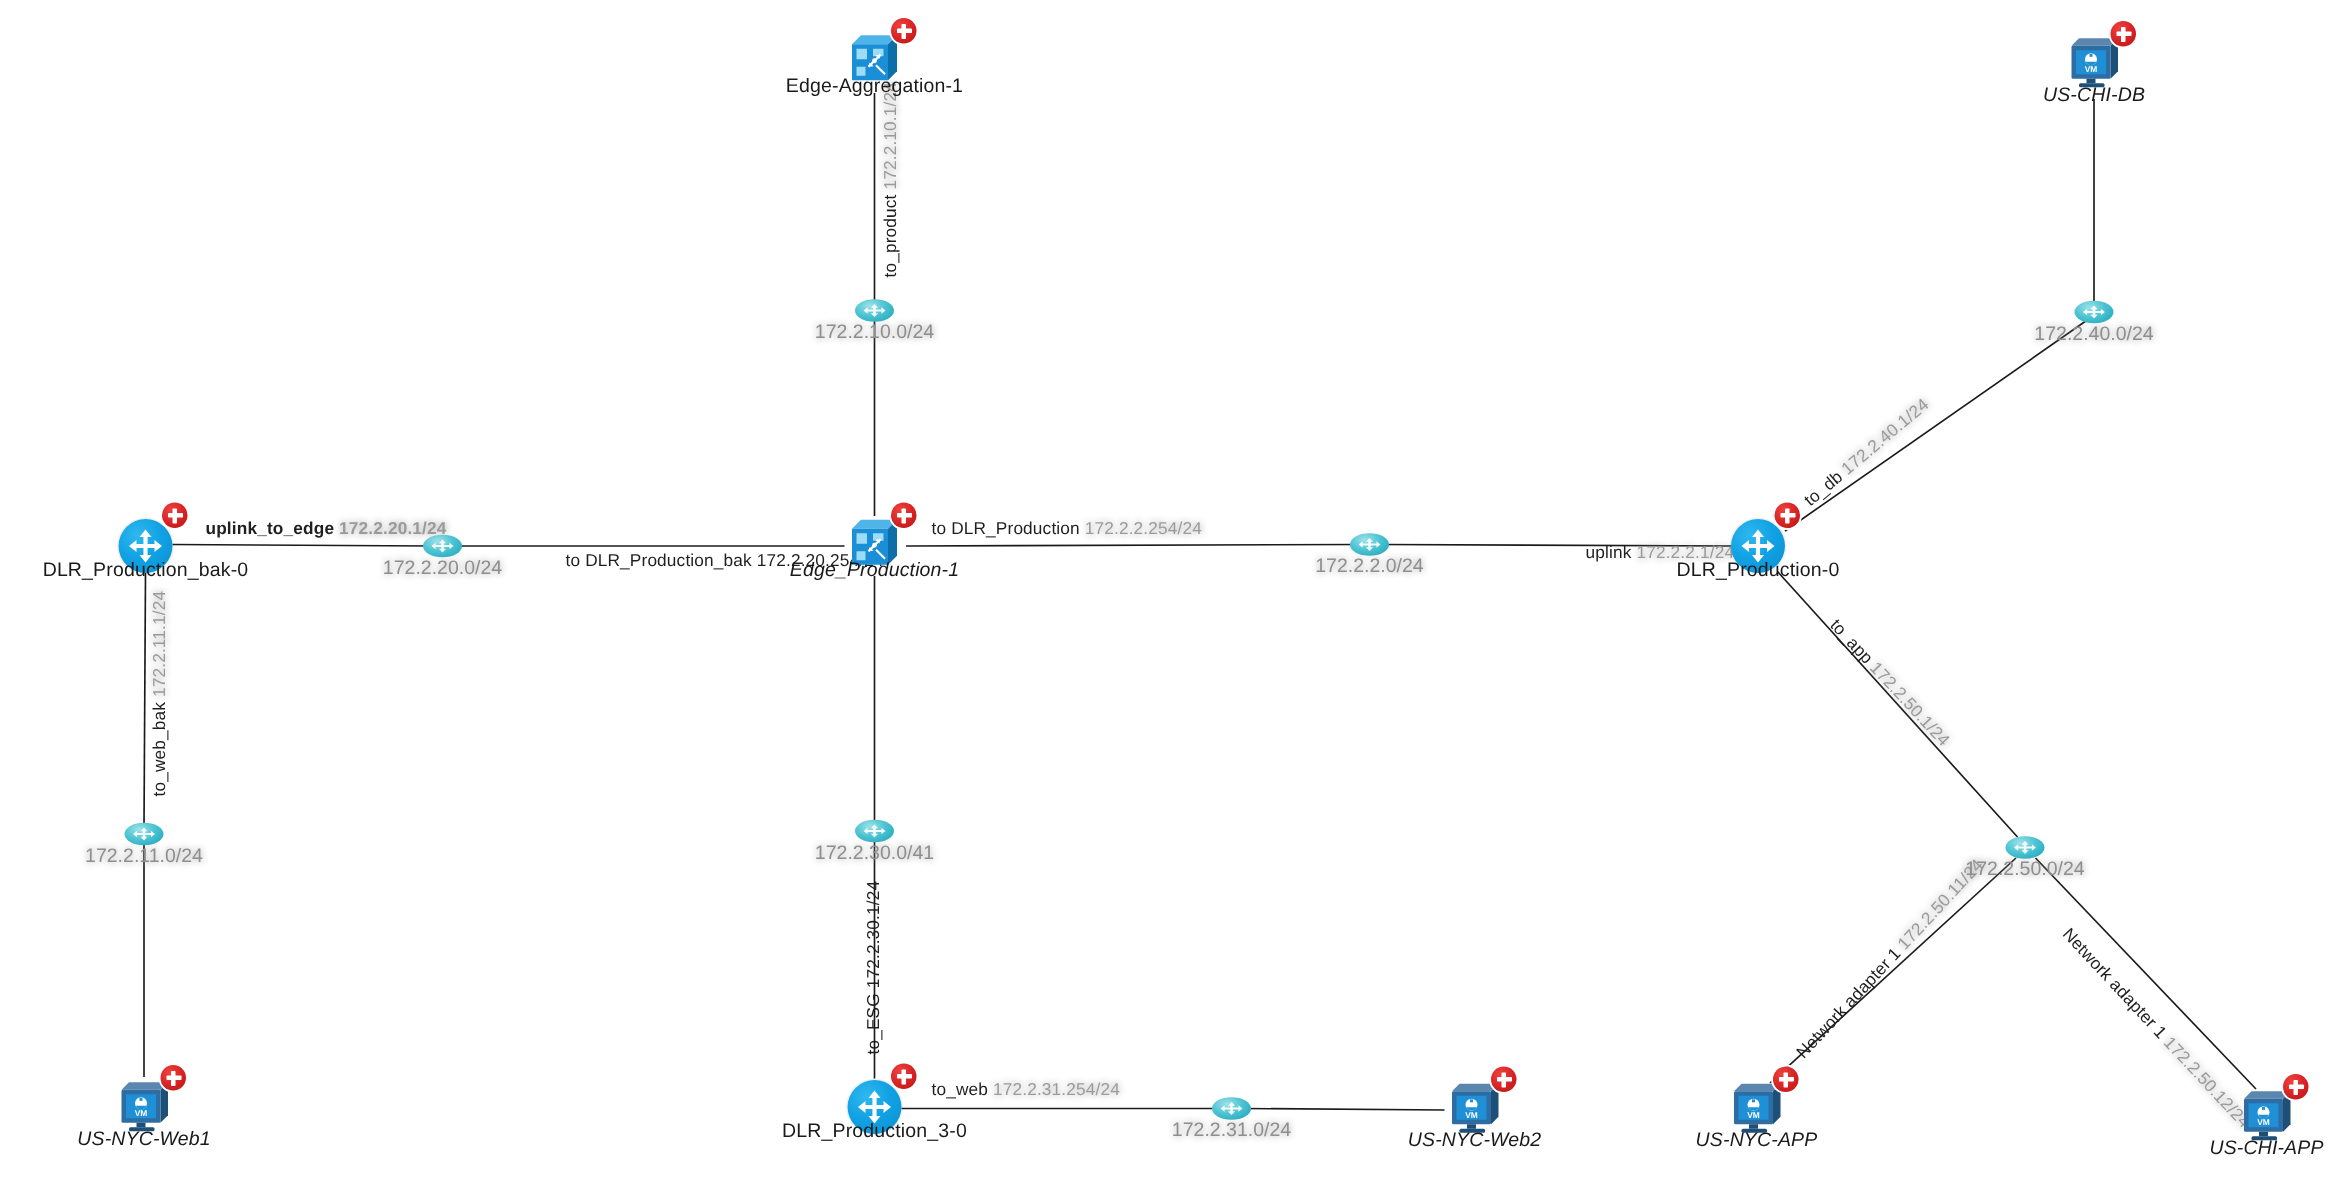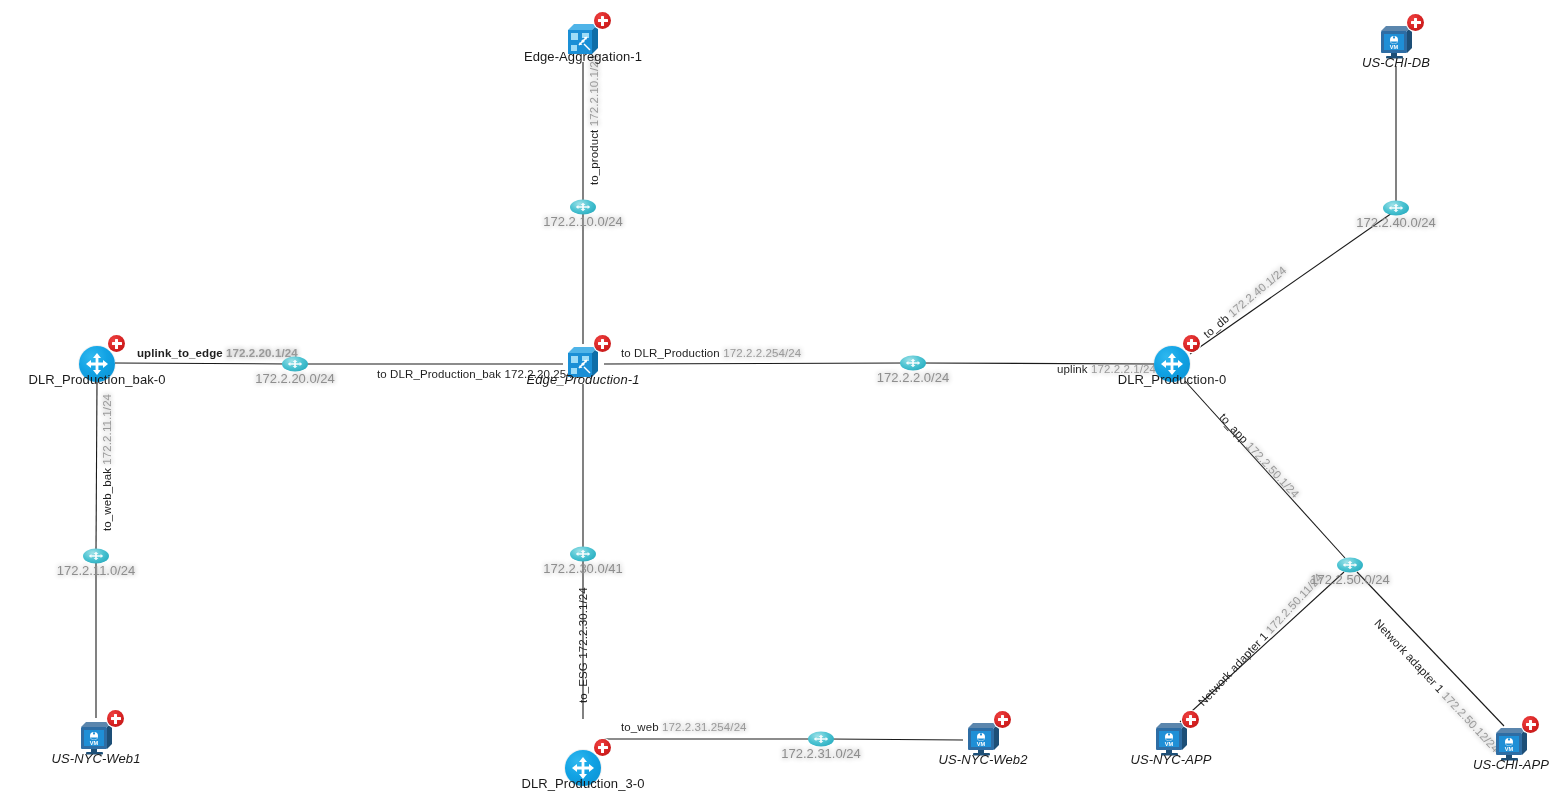--- a/index.html
+++ b/index.html
@@ -344,21 +344,21 @@
           <text x="20" y="29.6" font-family="Liberation Sans, sans-serif" font-size="5.6" fill="#ffffff" text-anchor="middle" font-weight="bold">VM</text>
           <rect x="17" y="34" width="6" height="3" fill="#1d4f77"></rect>
           <rect x="12" y="37" width="17" height="2.6" rx="1" fill="#1d4f77"></rect>
         </svg>
       </div>
       <div class="badge"></div>
     </div>
     <div class="caption">US-NYC-Web1</div>
   </div>
 
-  <div class="node" style="left:583px;top:768px;">
+  <div class="node" style="left:583px;top:738px;">
     <div class="glyph">
       <div class="router">
         <svg width="36" height="36" viewBox="0 0 36 36" xmlns="http://www.w3.org/2000/svg">
           <path d="M18 7 L22 12 H19.4 V16.6 H24 V14 L29 18 L24 22 V19.4 H19.4 V24 H22 L18 29 L14 24 H16.6 V19.4 H12 V22 L7 18 L12 14 V16.6 H16.6 V12 H14 Z" fill="#ffffff"></path>
         </svg>
       </div>
       <div class="badge"></div>
     </div>
     <div class="caption">DLR_Production_3-0</div>
   </div>

